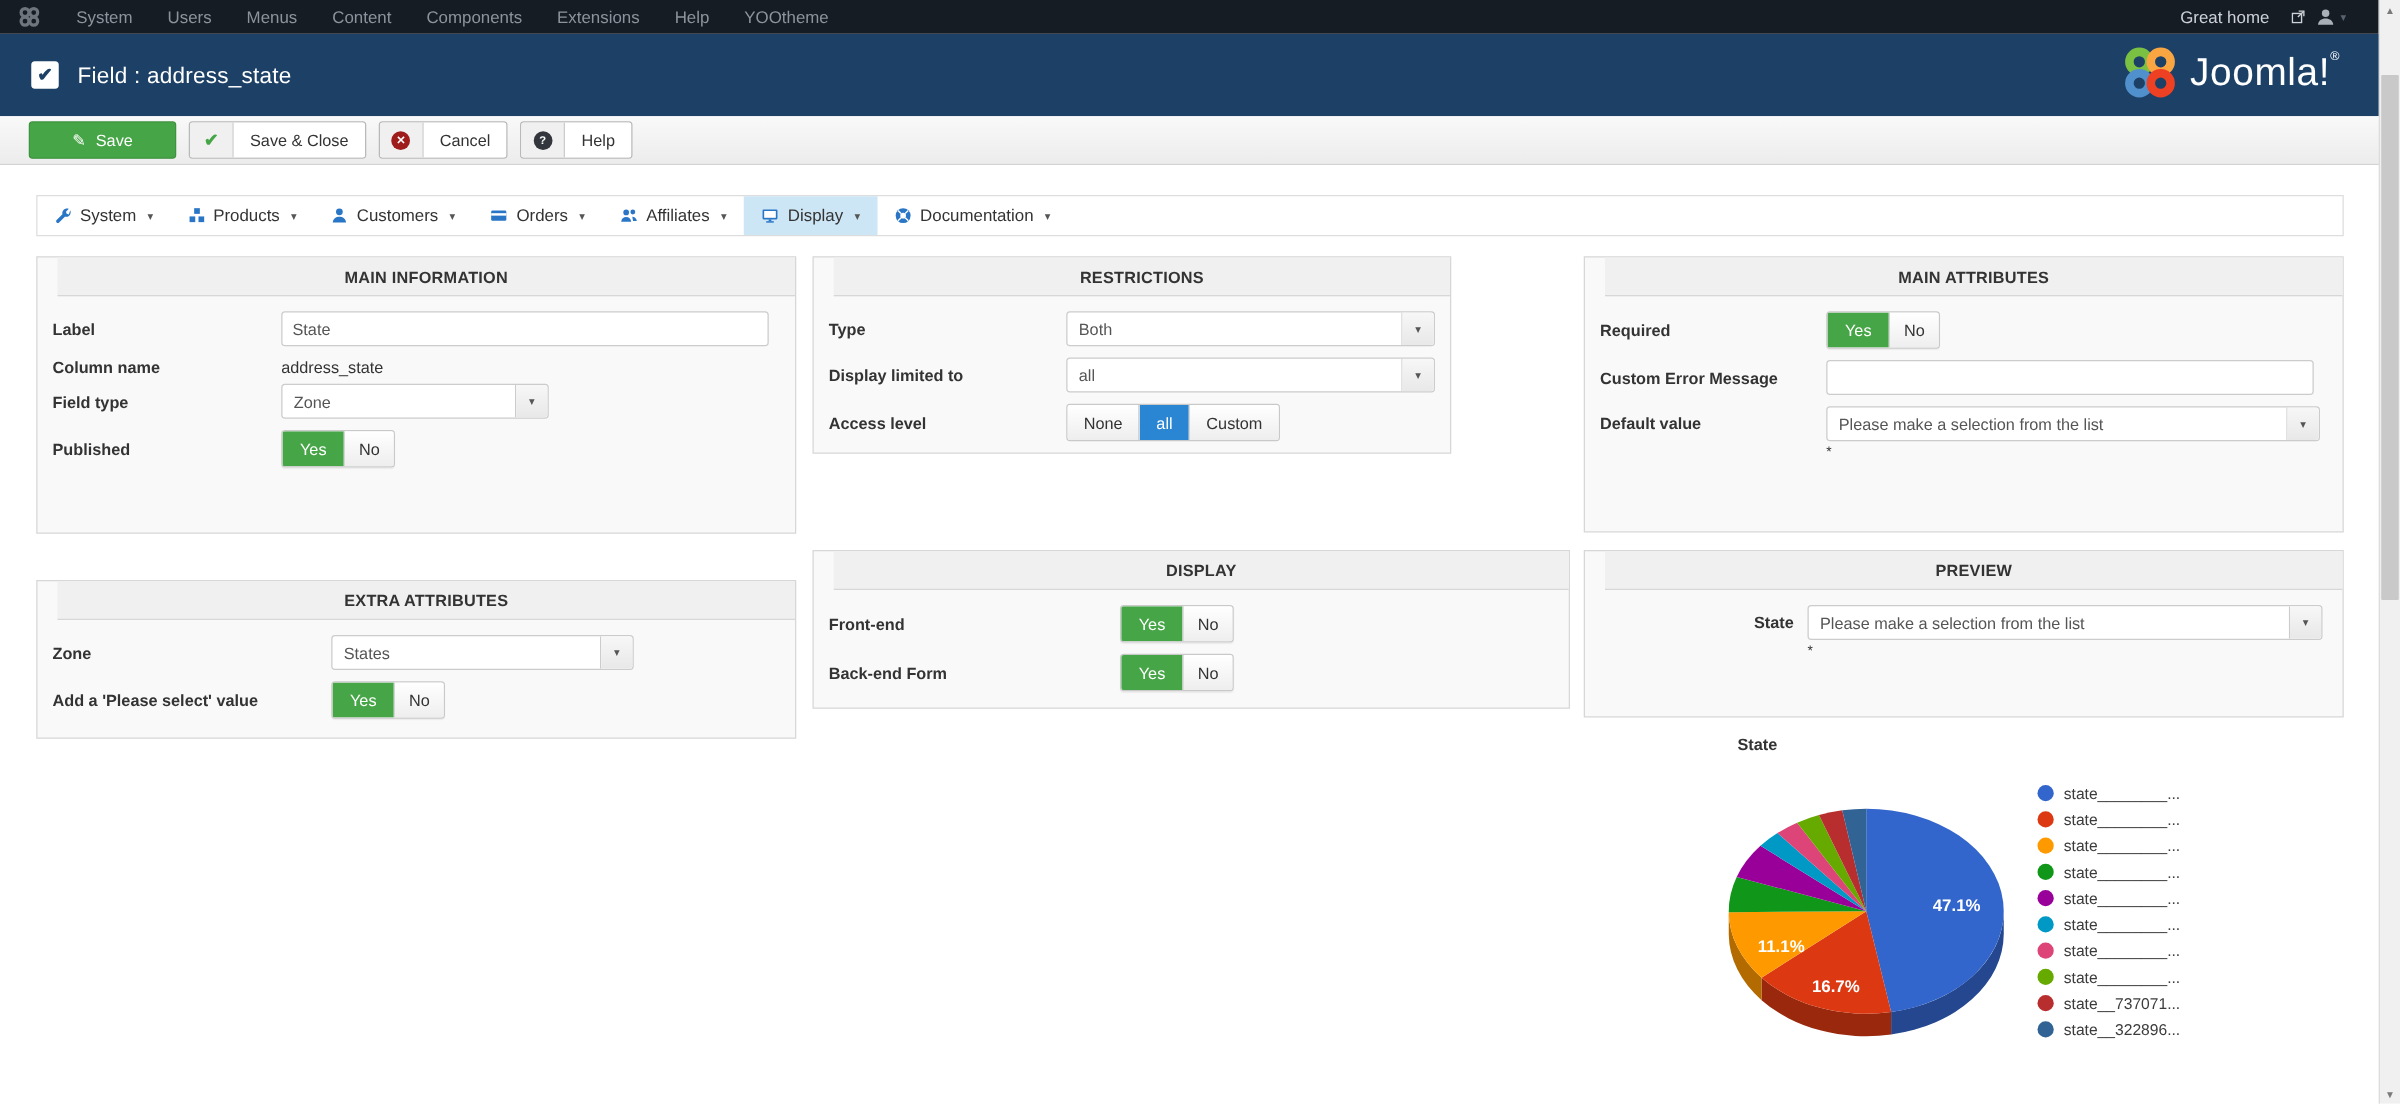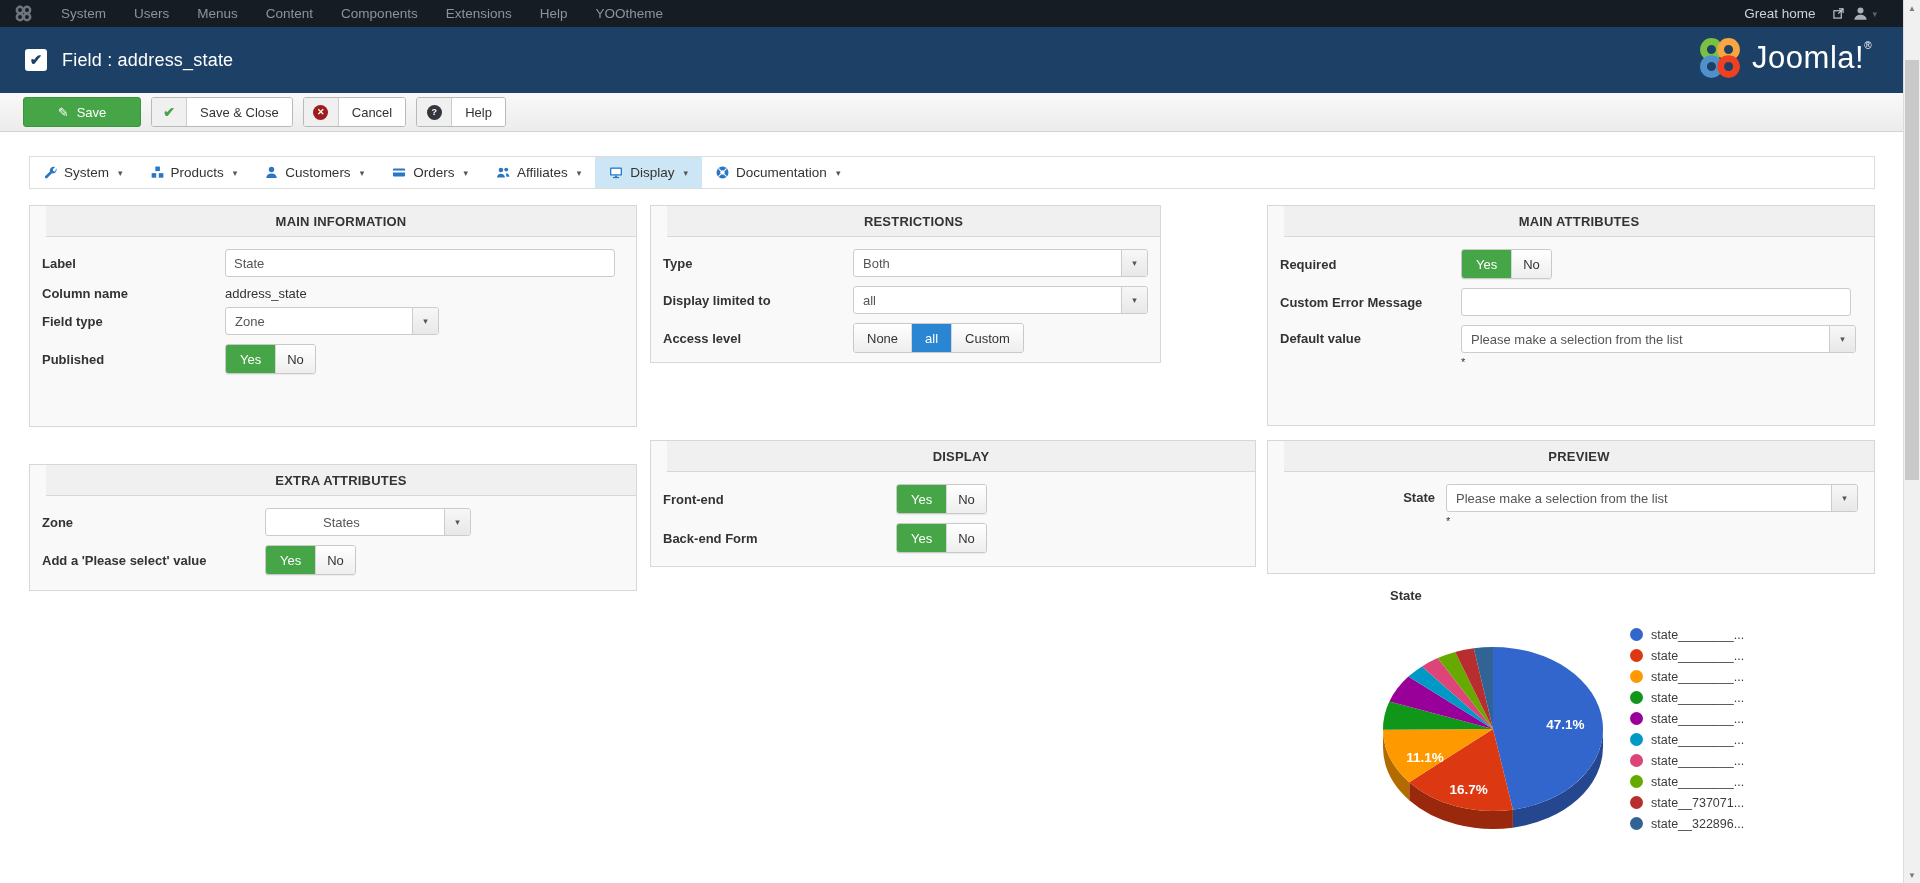--- a/index.html
+++ b/index.html
@@ -355,21 +355,21 @@
       </div>
     </div>
   </div>
 </div>
 
 <div class="panel p-ea" style="left:29px;top:464px;width:608px;height:127px;">
   <div class="ph">EXTRA ATTRIBUTES</div>
   <div class="pb">
     <div class="frow">
       <label>Zone</label>
-      <div class="sel" style="width:206px;padding-left:48px;">
+      <div class="sel" style="width:242px;">
         <span class="selval">States</span>
         <span class="scaret">▾</span>
       </div>
     </div>
     <div class="frow">
       <label>Add a 'Please select' value</label>
       <span class="tgl">
           <span class="t on" style="padding: 0px 14px;">Yes</span>
           <span class="t" style="padding: 0px 11px;">No</span>
         </span>

